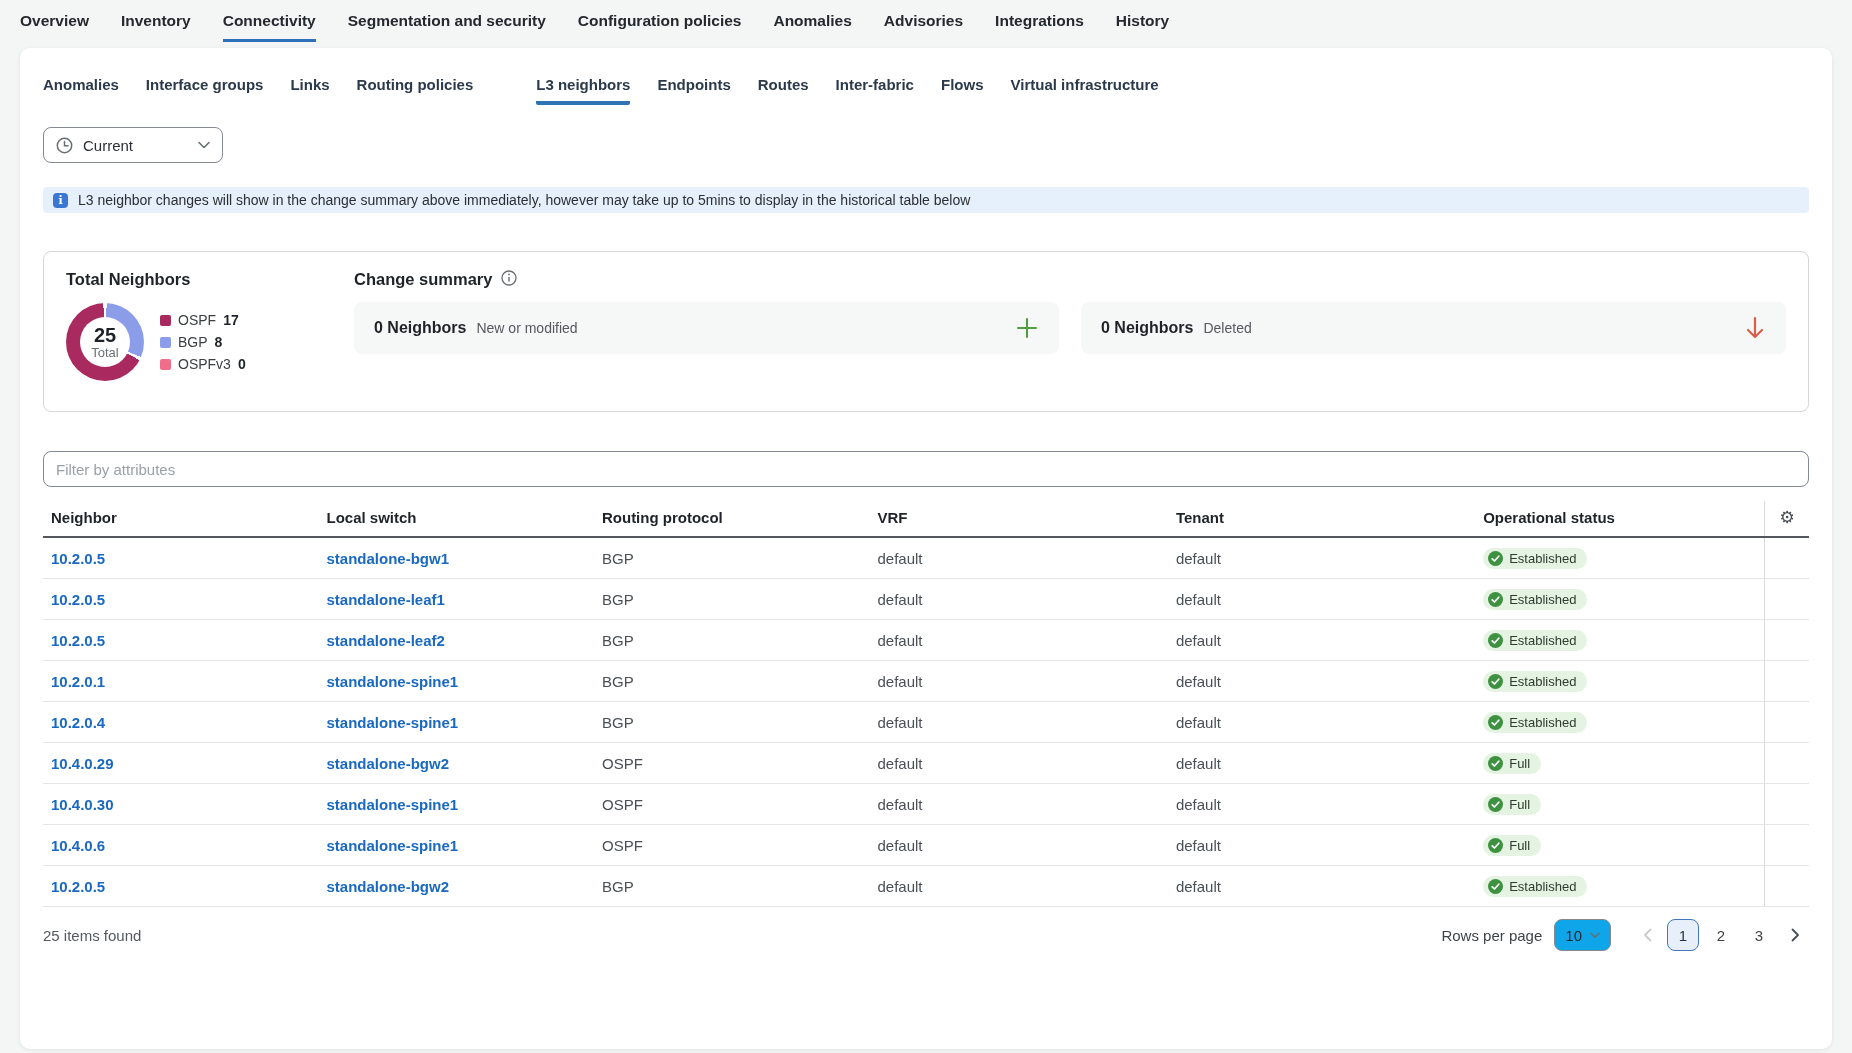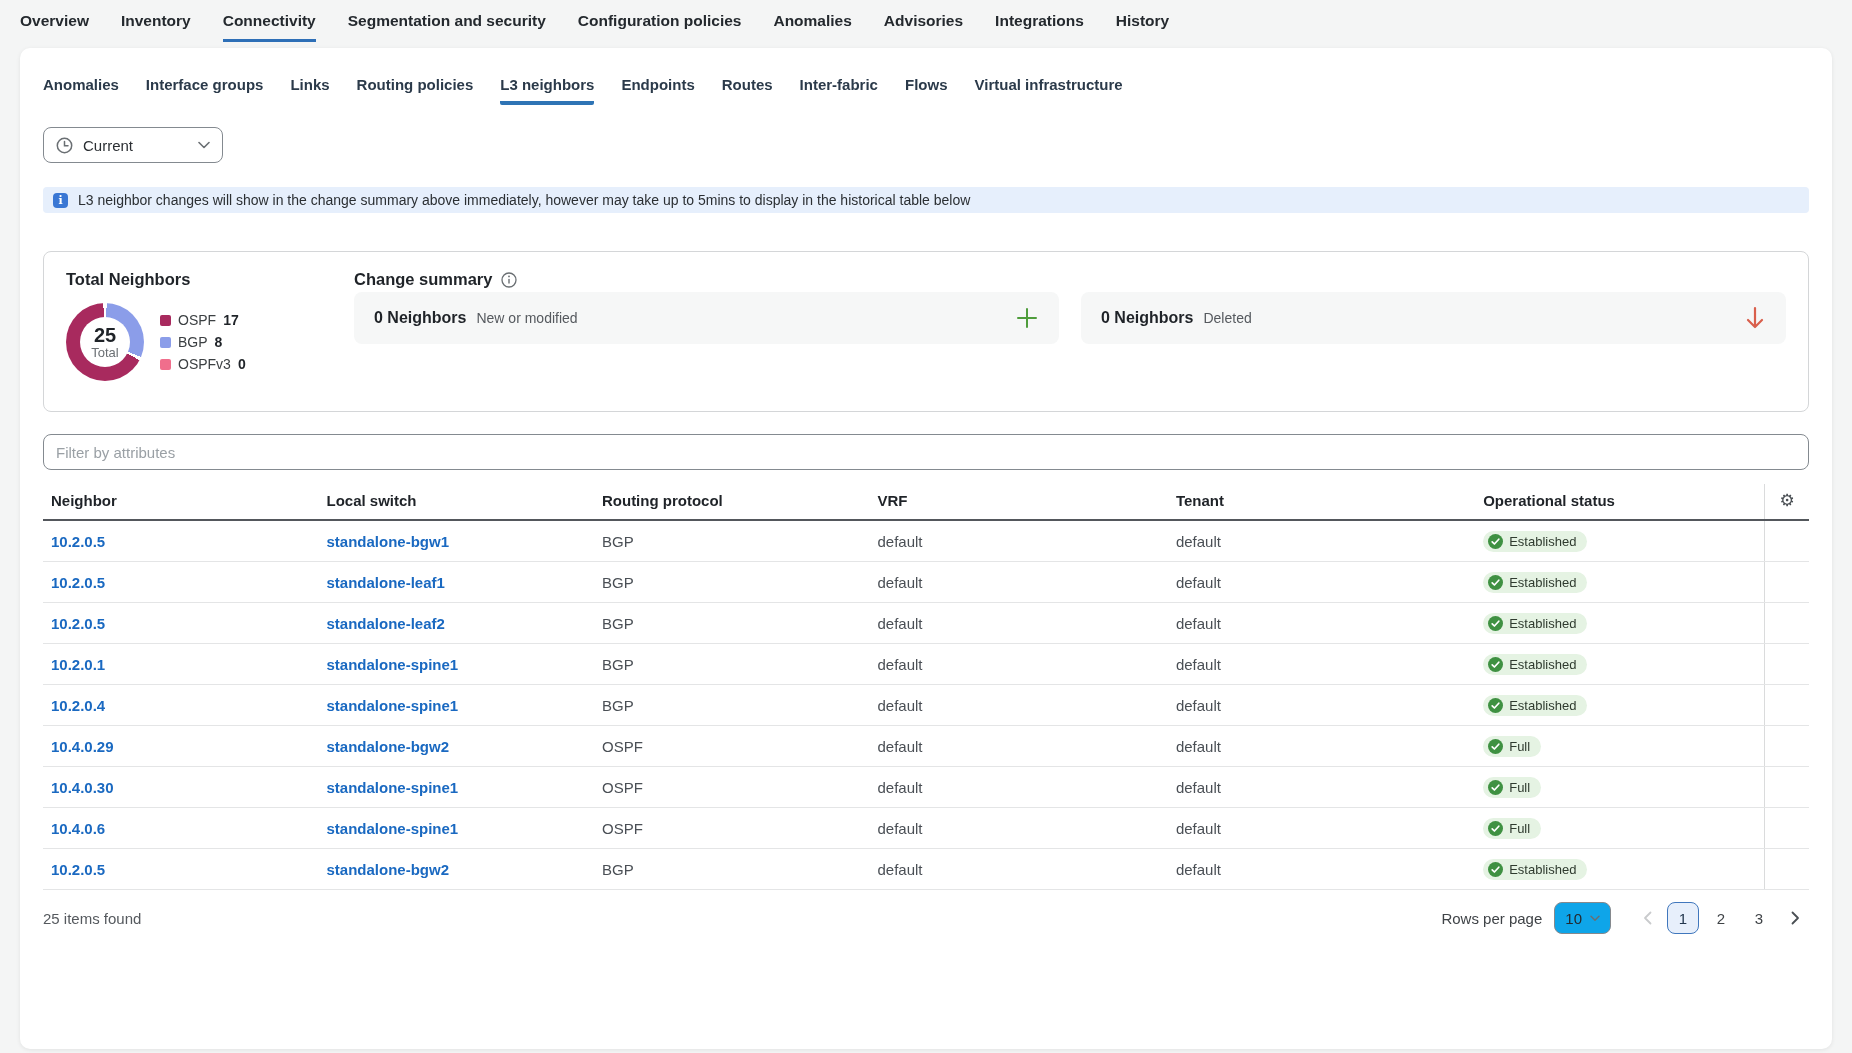--- a/index.html
+++ b/index.html
@@ -7,21 +7,21 @@
   
   .topnav{display:flex;gap:32px;padding:10px 0 0 20px;}
   .nav-item{font-size:15.5px;font-weight:600;color:#24292e;padding:2px 0 9px;cursor:pointer;border-bottom:3px solid transparent;}
   .nav-item.active{border-bottom-color:#2e6fb7;}
   
   .card{margin:6px 20px 0;background:#fff;border-radius:10px;box-shadow:0 1px 4px rgba(0,0,0,.08);
     padding:20px 23px 0;height:1001px;box-sizing:border-box;position:relative;}
   
   .subtabs{display:flex;gap:27px;padding-top:4px;}
   .subtab{font-size:15px;font-weight:700;color:#2b3a4a;padding:4px 0 8px;cursor:pointer;border-bottom:4px solid transparent;border-radius:2px;}
-  .subtab.active{border-bottom-color:#2e74b5;}
+  .subtab.active{border-bottom-color:#2e74b5;margin-left:36px;}
   
   .time-filter{margin-top:22px;display:flex;align-items:center;width:180px;height:36px;box-sizing:border-box;
     background:#fff;border:1.5px solid #848a90;border-radius:8px;padding:0 12px;cursor:pointer;font-family:inherit;}
   .time-filter .tf-label{font-size:15px;color:#2b2f33;margin-left:10px;}
   .time-filter .tf-chev{margin-left:auto;}
   
   .banner{margin-top:24px;background:#e6effc;border-radius:4px;display:flex;align-items:center;
     padding:3px 10px;min-height:20px;}
   .banner-icon{width:15px;height:15px;background:#3a77d4;color:#fff;border-radius:4px;display:inline-flex;
     align-items:center;justify-content:center;font-size:11px;font-weight:700;font-family:"DejaVu Serif",serif;flex:0 0 auto;}
@@ -38,29 +38,29 @@
   .donut{width:78px;height:78px;border-radius:50%;position:relative;flex:0 0 auto;}
   .donut::after{content:"";position:absolute;inset:14px;background:#fff;border-radius:50%;}
   .donut-center{position:absolute;inset:0;display:flex;flex-direction:column;align-items:center;justify-content:center;z-index:1;}
   .donut-num{font-size:20px;font-weight:700;color:#1f2328;line-height:20px;}
   .donut-lbl{font-size:13px;color:#6a6f73;line-height:15px;}
   .legend{list-style:none;margin:0 0 0 16px;padding:0;display:flex;flex-direction:column;gap:6px;}
   .legend li{display:flex;align-items:center;font-size:14px;color:#3c4043;}
   .swatch{width:11px;height:11px;border-radius:2px;margin-right:7px;flex:0 0 auto;}
   .legend .val{font-weight:700;color:#1f2328;margin-left:7px;}
   .change-block{flex:1;margin-left:38px;}
-  .change-title{display:flex;align-items:center;gap:9px;margin-bottom:3px;}
+  .change-title{display:flex;gap:9px;margin-bottom:13px;}
   .change-title h3{margin:0;font-size:16.5px;font-weight:700;}
   .change-cards{display:flex;gap:22px;align-items:center;}
   .change-card{flex:1;background:#f6f7f7;border-radius:8px;height:52px;display:flex;align-items:center;padding:0 20px;}
   .cc-count{font-size:16px;font-weight:700;}
   .cc-desc{font-size:14px;color:#55595e;margin-left:10px;}
   .cc-icon{margin-left:auto;display:flex;}
   
-  .filter{margin-top:22px;width:100%;height:36px;box-sizing:border-box;border:1.5px solid #848a90;border-radius:8px;
+  .filter{margin-top:39px;width:100%;height:36px;box-sizing:border-box;border:1.5px solid #848a90;border-radius:8px;
     padding:0 12px;font-size:15px;font-family:inherit;color:#2b2f33;}
   .filter::placeholder{color:#9aa0a5;}
   
   table{width:100%;border-collapse:collapse;margin-top:14px;table-layout:fixed;}
   th{font-size:15px;font-weight:700;text-align:left;color:#1f2328;padding:8px 8px 10px;border-bottom:2px solid #53575c;}
   td{font-size:15px;padding:0 8px;height:40px;border-bottom:1px solid #e4e5e6;color:#4a4f55;}
   .sep{border-left:1px solid #dadbdc;}
   .gear-th{text-align:center;padding-left:0;padding-right:0;}
   .gear-btn{background:none;border:none;cursor:pointer;font-size:17px;color:#4a4f54;padding:0;line-height:1;}
   a.cell-link{color:#1a69c1;font-weight:700;text-decoration:none;}

